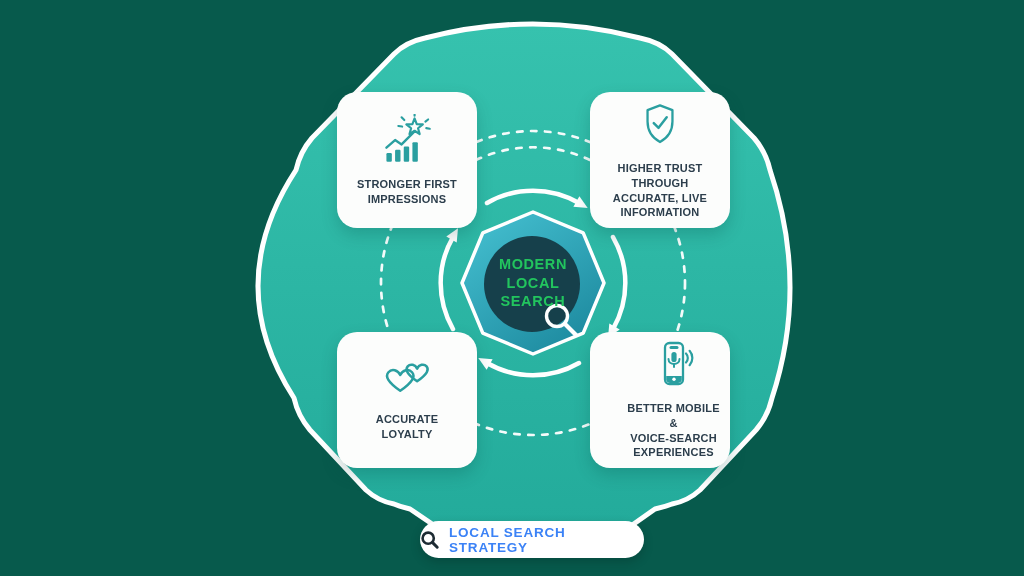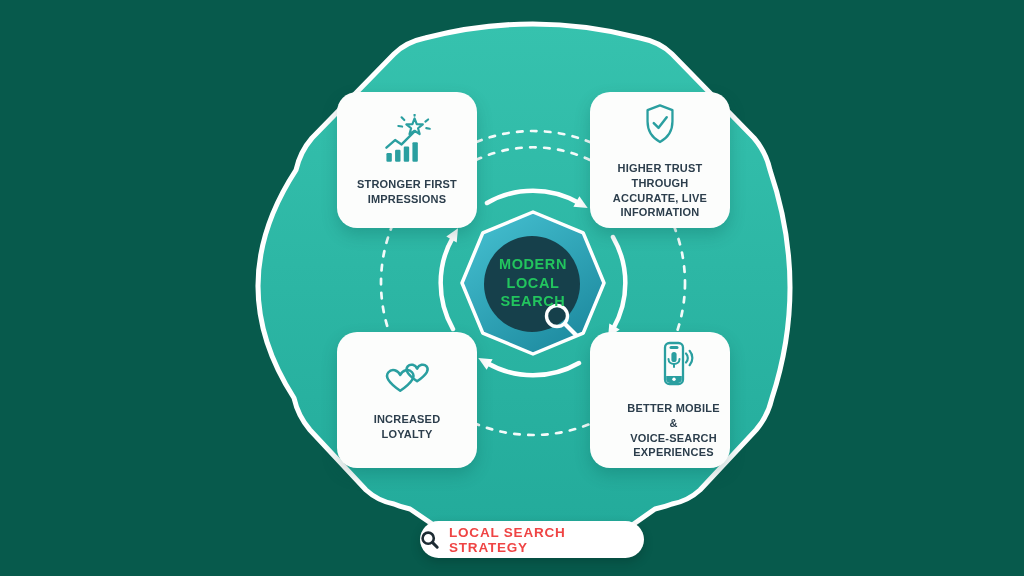--- a/index.html
+++ b/index.html
@@ -34,21 +34,21 @@
     line-height:1.3;white-space:pre-line;
   }
   
   .pill{
     position:absolute;left:420px;top:521px;width:224px;height:37px;z-index:3;
     background:#ffffff;border-radius:19px;
     display:flex;align-items:center;justify-content:center;gap:9px;
     box-shadow:0 4px 10px rgba(0,30,26,.25);
   }
   .pill .pill-text{
-    font-size:13.5px;font-weight:700;letter-spacing:.8px;color:#ef4444;
+    font-size:13.5px;font-weight:700;letter-spacing:.8px;color:#3b82f6;
   }
 </style>
 </head>
 <body>
 
 <div class="stage">
 
   <svg class="scene" width="1024" height="576" viewBox="0 0 1024 576">
     <defs>
       <linearGradient id="blobGrad" x1="0" y1="0" x2="0" y2="1">
@@ -147,21 +147,21 @@
 INFORMATION</div>
   </div>
 
   <div class="card card-bl">
     <span class="icon">
       <svg width="54" height="40" viewBox="0 0 48 34">
         <path d="M18 13.5 C16 9 10.5 7.5 7.5 11 C4.5 14.5 6.5 19.5 18 27.5 C29.5 19.5 31.5 14.5 28.5 11 C25.5 7.5 20 9 18 13.5 Z" fill="none" stroke="#2a9fa0" stroke-width="2.2" stroke-linejoin="round"></path>
         <path d="M33 7.8 C31.4 4.2 27 3 24.6 5.8 C22.2 8.6 23.8 12.6 33 19 C42.2 12.6 43.8 8.6 41.4 5.8 C39 3 34.6 4.2 33 7.8 Z" fill="none" stroke="#2a9fa0" stroke-width="2.2" stroke-linejoin="round"></path>
       </svg>
     </span>
-    <div class="label">INCREASED
+    <div class="label">ACCURATE
 LOYALTY</div>
   </div>
 
   <div class="card card-br">
     <span class="icon">
       <svg width="48" height="48" viewBox="0 0 48 48">
         <rect x="15" y="3" width="18" height="41" rx="4.5" fill="none" stroke="#2a9fa0" stroke-width="2.3"></rect>
         <line x1="21" y1="7.5" x2="27" y2="7.5" stroke="#2a9fa0" stroke-width="3" stroke-linecap="round"></line>
         <path d="M16.2 36 H31.8 V39.5 C31.8 41.7 30 43 27.8 43 H20.2 C18 43 16.2 41.7 16.2 39.5 Z" fill="#2a9fa0" stroke="none"></path>
         <circle cx="24" cy="39.3" r="1.7" fill="#ffffff"></circle>

